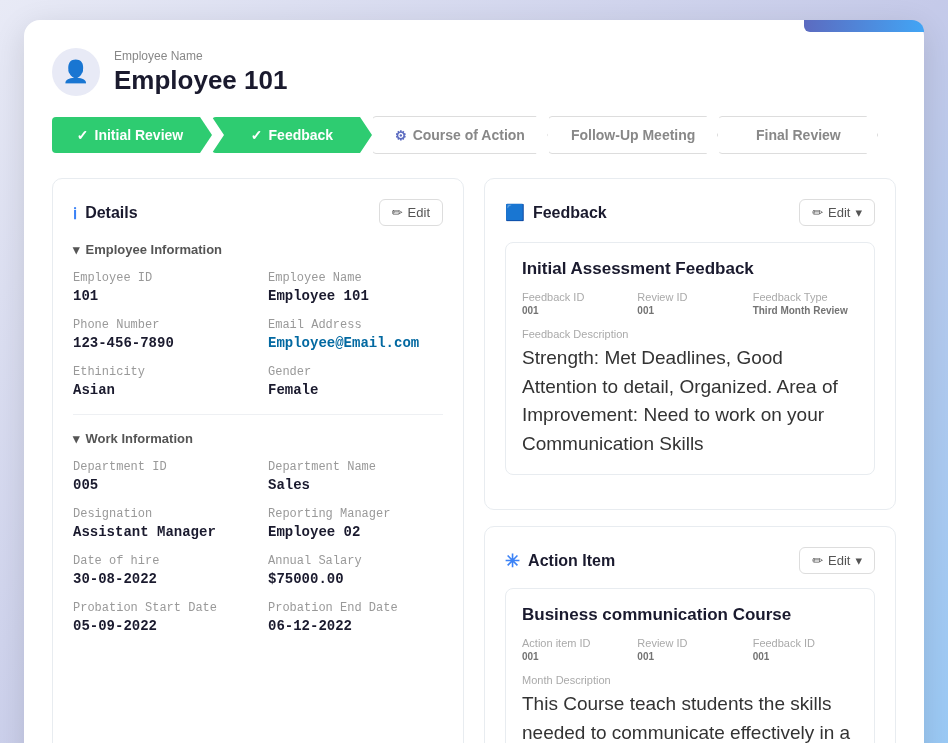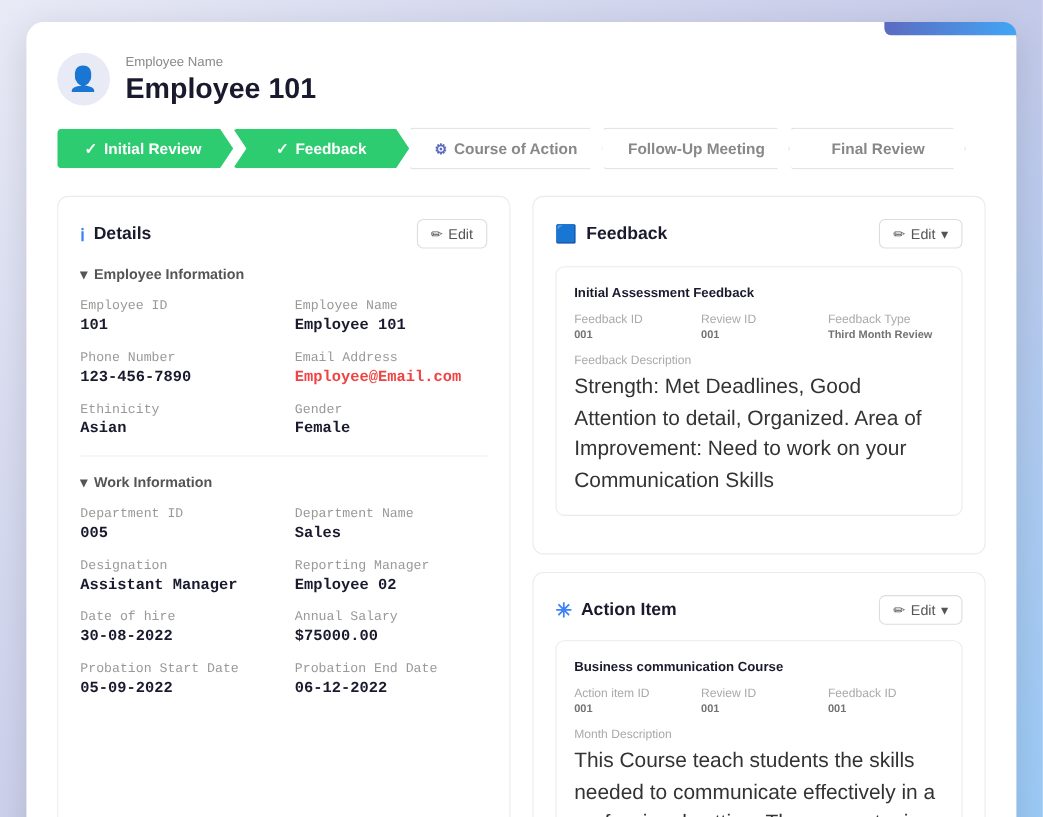--- a/index.html
+++ b/index.html
@@ -149,36 +149,36 @@
       font-size: 12px;
       color: #999;
       margin-bottom: 3px;
     }
     .field-value {
       font-size: 14px;
       font-weight: 600;
       color: #1a1a2e;
     }
     .field-value.link {
-      color: #ef4444;
+      color: #0369a1;
     }
     .divider {
       border: none;
       border-top: 1px solid #eef0f3;
       margin: 16px 0;
     }
     
     .feedback-card {
       border: 1px solid #e8ecf0;
       border-radius: 8px;
       padding: 16px;
       margin-bottom: 14px;
     }
     .feedback-card-title {
-      font-size: 12px;
+      font-size: 17px;
       font-weight: 700;
       color: #1a1a2e;
       margin-bottom: 12px;
     }
     .feedback-meta {
       display: grid;
       grid-template-columns: 1fr 1fr 1fr;
       gap: 10px;
       margin-bottom: 12px;
     }

